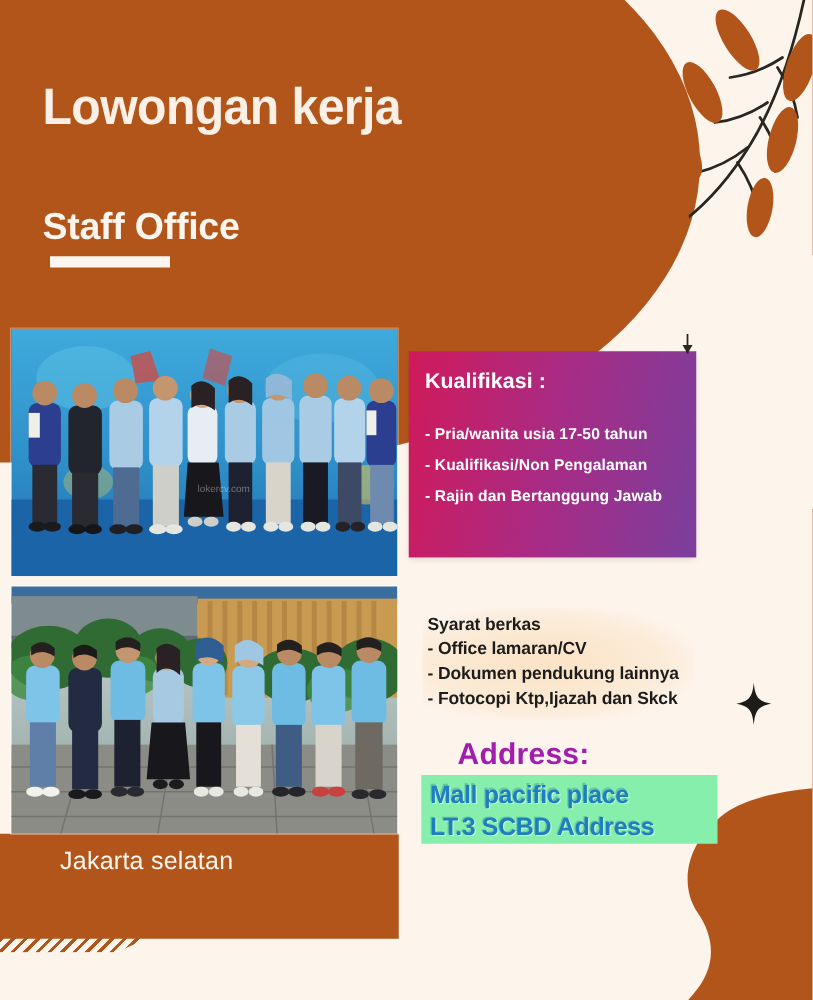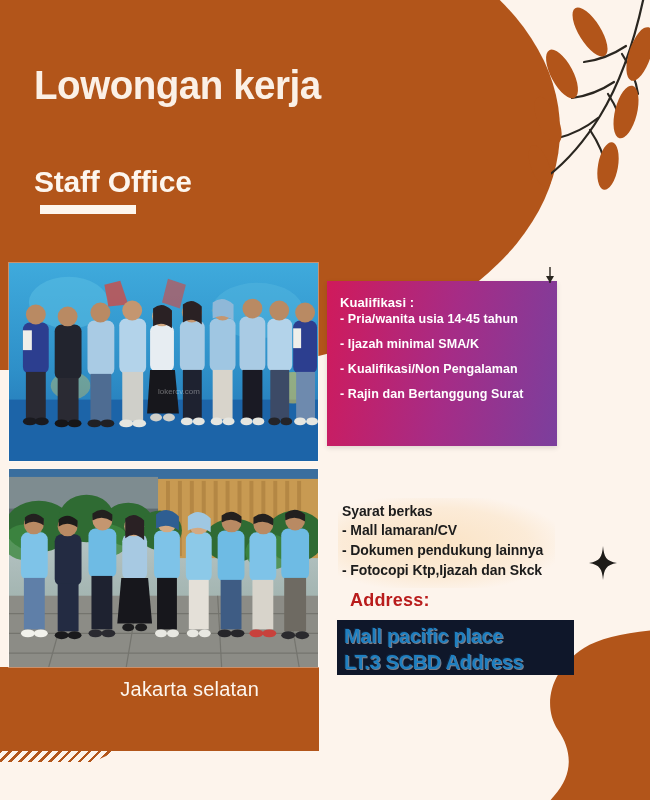--- a/index.html
+++ b/index.html
@@ -111,23 +111,23 @@
     position: absolute;
     left: 327px; top: 281px;
     width: 230px; height: 165px;
     z-index: 5;
     background: linear-gradient(100deg, #D01A5B 0%, #A62C86 52%, #7B3F9D 100%);
     padding: 14px 12px 10px 13px;
     box-shadow: 0 2px 5px rgba(0,0,0,0.12);
   }
   .qual-title {
     color: #FFFFFF;
-    font-size: 13px;
-    font-weight: 700;
-    margin-bottom: 2px;
+    font-size: 17px;
+    font-weight: 700;
+    margin-bottom: 25px;
     letter-spacing: 0.1px;
   }
   .qual-item {
     color: #FFFFFF;
     font-size: 12.5px;
     font-weight: 700;
     margin-bottom: 11px;
     letter-spacing: 0.1px;
     white-space: nowrap;
   }
@@ -137,21 +137,21 @@
   .qual-pin {
     position: absolute;
     left: 545px; top: 267px;
     width: 10px; height: 16px;
     z-index: 6;
   }
 
   
   .berkas {
     position: absolute;
-    left: 338px; top: 498px;
+    left: 338px; top: 486px;
     z-index: 5;
     padding: 5px 12px 7px 4px;
     background: radial-gradient(ellipse at 45% 50%, rgba(250,224,190,0.85) 0%, rgba(250,224,190,0.45) 55%, rgba(253,244,236,0) 78%);
   }
   .berkas-title {
     color: #1C1C1C;
     font-size: 14px;
     font-weight: 700;
     margin-bottom: 2px;
     letter-spacing: -0.1px;
@@ -168,33 +168,33 @@
   .sparkle {
     position: absolute;
     left: 588px; top: 546px;
     width: 30px; height: 34px;
     z-index: 5;
   }
 
   
   .address-label {
     position: absolute;
-    left: 350px; top: 590px;
-    z-index: 5;
-    color: #b91c1c;
-    font-size: 18px;
+    left: 366px; top: 590px;
+    z-index: 5;
+    color: #a21caf;
+    font-size: 24px;
     font-weight: 700;
     letter-spacing: 0.2px;
   }
   .address-box {
     position: absolute;
     left: 337px; top: 620px;
     width: 237px; height: 55px;
     z-index: 5;
-    background: #0f172a;
+    background: #86efac;
     padding: 4px 7px;
   }
   .address-line {
     color: #1E7FC0;
     font-size: 20px;
     font-weight: 700;
     line-height: 1.28;
     letter-spacing: -0.3px;
     text-shadow: 1px 1px 0 rgba(255,255,255,0.45), -1px -1px 0 rgba(20,80,130,0.25);
     white-space: nowrap;
@@ -205,26 +205,27 @@
     position: absolute;
     left: 0; top: 667px;
     width: 319px; height: 84px;
     background: #B2551A;
     z-index: 3;
   }
   .footer-text {
     position: absolute;
     left: 0; top: 678px;
     width: 259px;
-    text-align: right;
+    text-align: left;
     z-index: 5;
     color: #FDF6EE;
     font-size: 20px;
     font-weight: 500;
     letter-spacing: 0.2px;
+    padding-left: 48px;
   }
 </style>
 </head>
 <body>
 
 <div id="poster">
 
   <div class="header-blob-fill"></div>
   <div class="header-blob"></div>
 
@@ -485,29 +486,28 @@
     </svg>
   </div>
 
   <svg class="qual-pin" viewBox="0 0 10 16">
     <path d="M5 0 L5 16" stroke="#2A2620" stroke-width="1.4"></path>
     <path d="M1 9 L5 16 L9 9 Z" fill="#2A2620"></path>
   </svg>
 
   <div class="qual-box">
     <div class="qual-title">Kualifikasi :</div>
-    <div class="qual-item">- Pria/wanita usia 14-45 tahun</div>
-    <div class="qual-item">- Ijazah minimal SMA/K</div>
+    <div class="qual-item">- Pria/wanita usia 17-50 tahun</div>
     <div class="qual-item">- Kualifikasi/Non Pengalaman</div>
-    <div class="qual-item">- Rajin dan Bertanggung Surat</div>
+    <div class="qual-item">- Rajin dan Bertanggung Jawab</div>
   </div>
 
   <div class="berkas">
     <div class="berkas-title">Syarat berkas</div>
-    <div class="berkas-item">- Mall lamaran/CV</div>
+    <div class="berkas-item">- Office lamaran/CV</div>
     <div class="berkas-item">- Dokumen pendukung lainnya</div>
     <div class="berkas-item">- Fotocopi Ktp,Ijazah dan Skck</div>
   </div>
 
   <svg class="sparkle" viewBox="0 0 30 34">
     <path d="M15 0 C16 11, 18 15, 29 17 C18 19, 16 23, 15 34 C14 23, 12 19, 1 17 C12 15, 14 11, 15 0 Z" fill="#1E1B18"></path>
   </svg>
 
   <div class="address-label">Address:</div>
   <div class="address-box">

